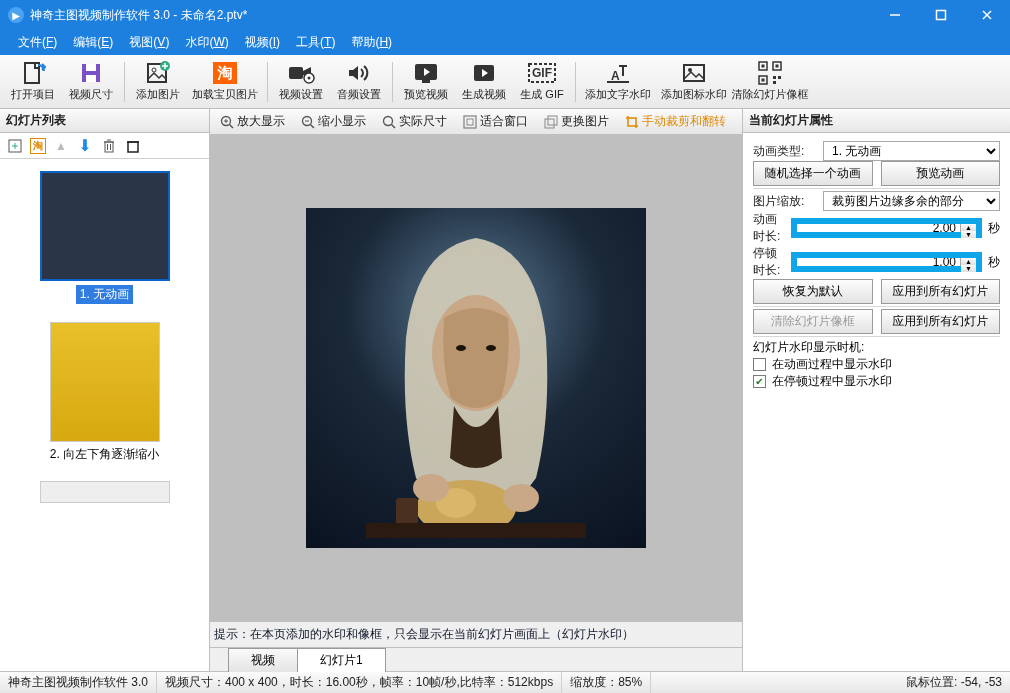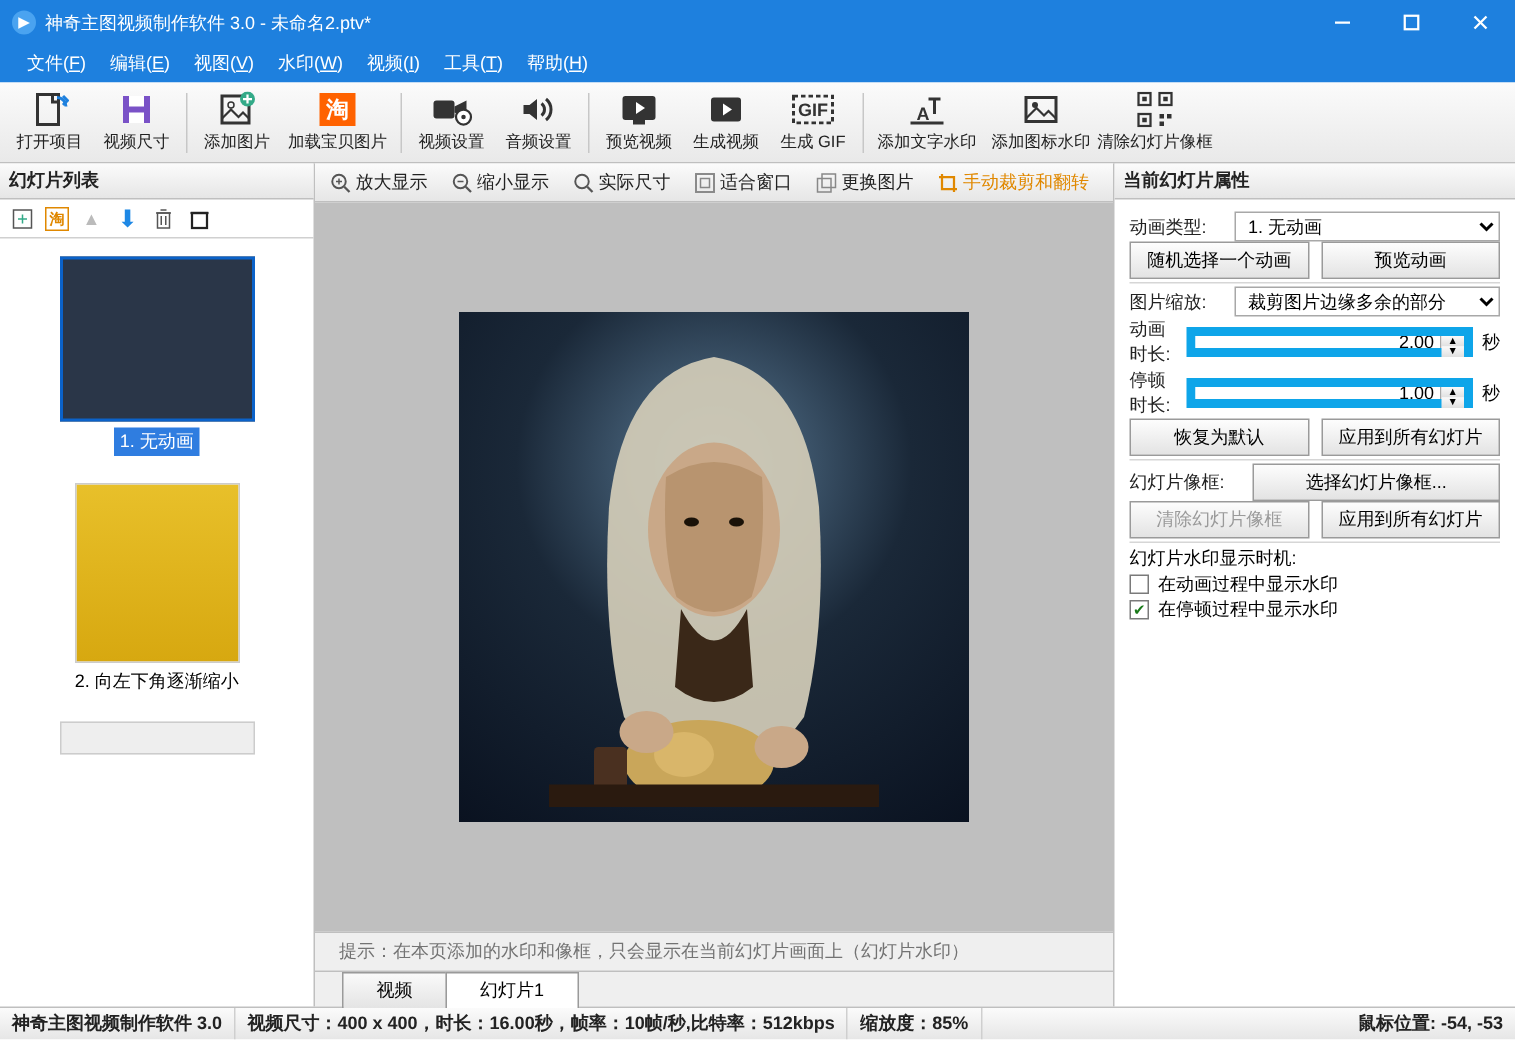--- a/index.html
+++ b/index.html
@@ -30,21 +30,21 @@
 .thumb .img2{width:110px;height:120px;background:linear-gradient(#e8c02a,#d7a810);border:1px solid #ccc;}
 .thumb .img3{width:130px;height:100px;background:linear-gradient(#b38b6a,#8a6a4f);border:1px solid #ccc;}
 .thumb .img4{width:130px;height:22px;background:#eee;border:1px solid #ccc;}
 .thumb .cap{margin-top:4px;}
 .center { flex:1; display:flex; flex-direction:column; min-width:0;}
 .center .ctb { background: linear-gradient(#fbfbfb,#e6e6e6); border-bottom: 1px solid #bfbfbf; height:26px; display:flex; align-items:center; padding:0 4px; gap:4px;}
 .cbtn{display:flex;align-items:center;gap:3px;padding:2px 6px;cursor:pointer;color:#222;}
 .cbtn.orange{color:#e08800;}
 .canvas{flex:1;background:#bfbfbf;display:flex;align-items:center;justify-content:center;position:relative;overflow:hidden;}
 .canvas .pic{width:340px;height:340px;background:radial-gradient(circle at 50% 30%, #5a7a95 0%, #1a2838 45%, #0a1220 100%);position:relative;}
-.canvas-hint{background:#efefef;border-top:1px solid #bfbfbf;padding:4px 16px;color:#737373;}
+.canvas-hint{background:#efefef;border-top:1px solid #bfbfbf;padding:4px 4px;color:#0f172a;}
 .tabs{background:#efefef;height:24px;display:flex;align-items:flex-end;padding-left:18px;border-top:1px solid #bfbfbf;}
 .tab{border:1px solid #9a9a9a;border-bottom:none;padding:3px 22px;background:#fff;margin-right:-1px;cursor:pointer;position:relative;top:1px;}
 .tab.inactive{background:linear-gradient(#fafafa,#e4e4e4);}
 .rightpane{width:268px;border-left:1px solid #bfbfbf;display:flex;flex-direction:column;overflow:auto;}
 .rightpane .hdr { background: linear-gradient(#fbfbfb,#e6e6e6); border-bottom: 1px solid #bfbfbf; padding: 3px 6px; font-weight: bold; color:#222;}
 .rp-body{padding:8px 10px;display:flex;flex-direction:column;}
 .row{display:flex;align-items:center;gap:6px;}
 .row .rlabel{width:64px;text-align:left;color:#222;}
 .row select,.row .txt{flex:1;border:1px solid #a8a8a8;height:20px;padding:0 4px;background:#fff;}
 .row .spin{flex:1;border:6px solid #0ea5e9;height:20px;display:flex;}
@@ -53,21 +53,21 @@
 .row .spin .sbtns div{flex:1;display:flex;align-items:center;justify-content:center;font-size:7px;background:linear-gradient(#fafafa,#e0e0e0);cursor:pointer;}
 .row .unit{width:14px;}
 .btn{border:1px solid #9a9a9a;background:linear-gradient(#fdfdfd,#e3e3e3);padding:3px 0;cursor:pointer;text-align:center;}
 .btn.disabled{color:#9a9a9a;}
 .btncol{display:flex;flex-direction:row;gap:8px;align-items:flex-end;}
 .btncol .btn{width:140px;}
 .sep-h{height:1px;background:#d6d6d6;margin:2px 0;}
 .cb{display:flex;align-items:center;gap:6px;}
 .cb .box{width:13px;height:13px;border:1px solid #7a7a7a;background:#fff;display:flex;align-items:center;justify-content:center;}
 .cb.checked .box::after{content:"✔";font-size:10px;color:#1a7a1a;}
-.statusbar{height:22px;background:linear-gradient(#fbfbfb,#e6e6e6);border-top:1px solid #bfbfbf;display:flex;align-items:flex-start;font-size:11px;color:#222;font-weight:bold;}
+.statusbar{height:22px;background:linear-gradient(#fbfbfb,#e6e6e6);border-top:1px solid #bfbfbf;display:flex;align-items:flex-start;font-size:11px;color:#222;}
 .statusbar .cell{padding:0 8px;border-right:1px solid #cfcfcf;height:100%;display:flex;align-items:center;}
 .statusbar .cell:last-child{border-right:none;margin-left:auto;}
 svg{display:block;}
 .person{position:absolute;left:50%;top:50%;transform:translate(-50%,-50%);}
 </style>
 </head>
 <body>
 
 <div class="titlebar">
   <div class="app-icon">▶</div>
@@ -400,24 +400,20 @@
               <div>▼</div>
             </div>
           </div>
         <div class="unit">秒</div>
       </div>
       <div class="btncol">
         <div class="btn">恢复为默认</div>
         <div class="btn">应用到所有幻灯片</div>
       </div>
       <div class="sep-h"></div>
-      <div class="row">
-        <div class="rlabel" style="width:76px">幻灯片像框:</div>
-        <div class="btn" style="flex:1">选择幻灯片像框...</div>
-      </div>
       <div class="btncol">
         <div class="btn disabled">清除幻灯片像框</div>
         <div class="btn">应用到所有幻灯片</div>
       </div>
       <div class="sep-h"></div>
       <div>幻灯片水印显示时机:</div>
       <div class="cb" id="cb1">
           <div class="box"></div>
           <span>在动画过程中显示水印</span>
         </div>

